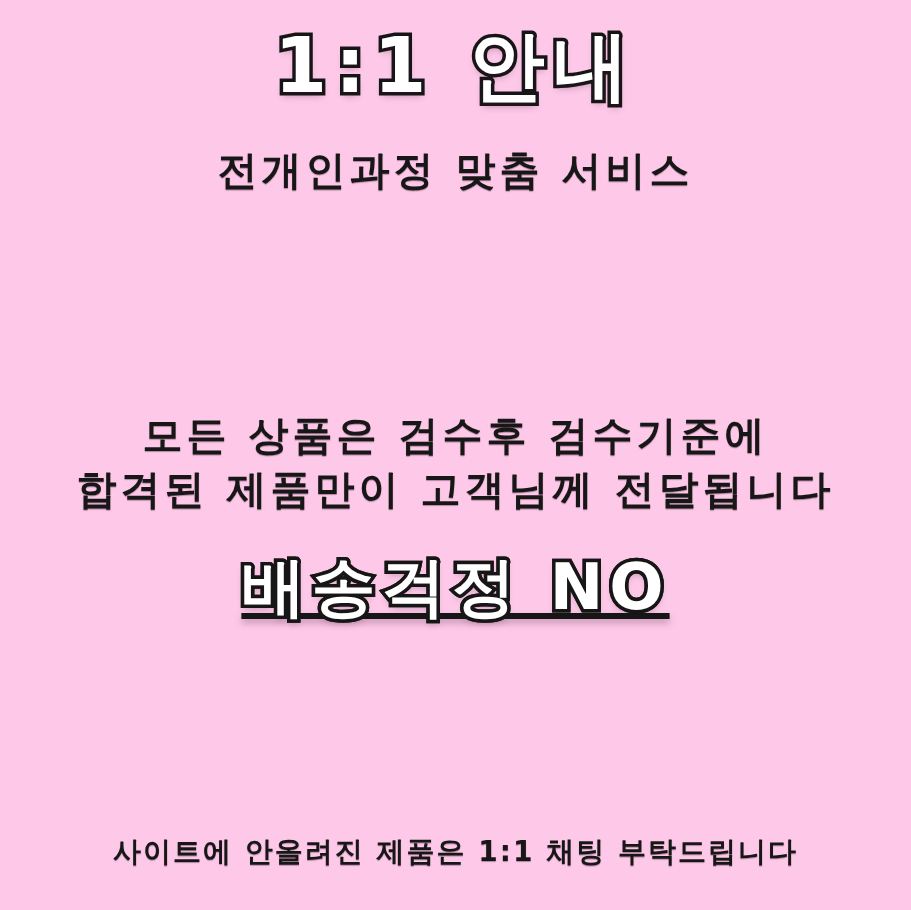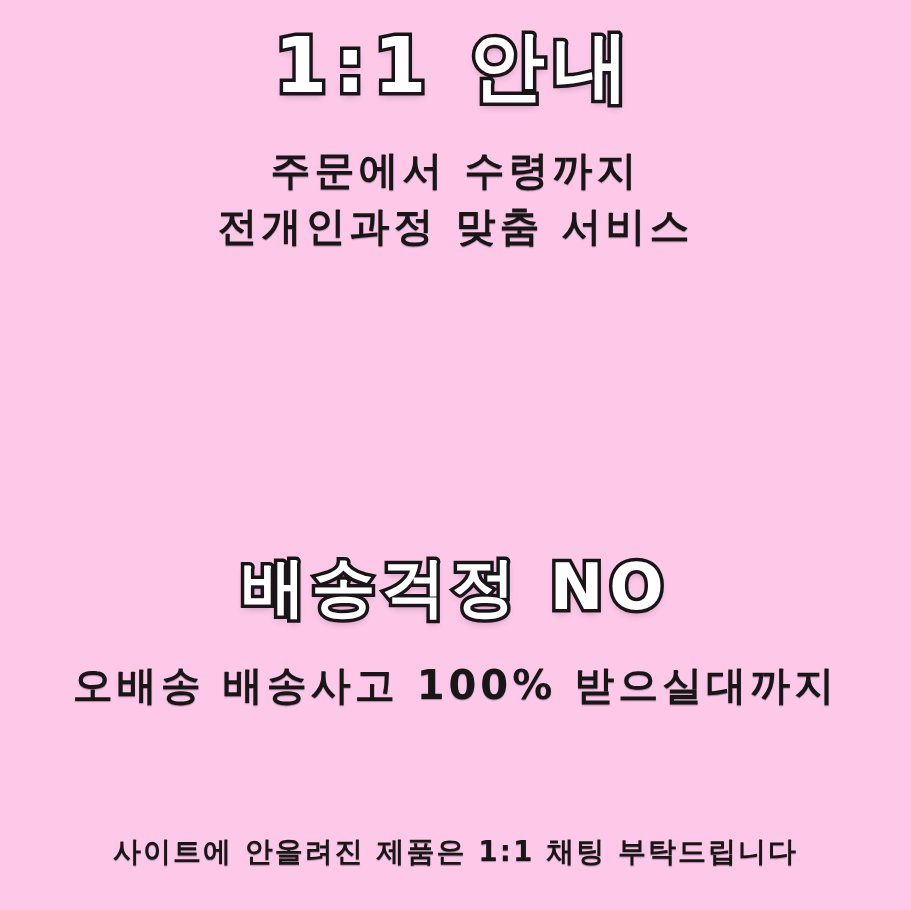--- a/index.html
+++ b/index.html
@@ -34,21 +34,21 @@
     font-size: 76px;
     line-height: 1.1;
     letter-spacing: 8px;
   }
   .heading {
     font-size: 64px;
     line-height: 1.1;
     letter-spacing: 6px;
   }
   .heading-defect { top: 288px; }
-  .heading-shipping { top: 552px; }
+  .heading-shipping { top: 552px; text-decoration: underline; }
   
   .ink {
     color: #171717;
     font-weight: bold;
     letter-spacing: 4px;
     text-shadow: 0 1px 1px rgba(40, 10, 30, 0.35);
   }
   .intro {
     top: 142px;
     font-size: 40px;
@@ -73,29 +73,29 @@
   .line { display: block; }
 </style>
 </head>
 <body>
 
 <div class="canvas">
 
   <div class="block title outlined">1:1 안내</div>
 
   <div class="block intro ink">
-    <span class="line">주문에서 수령까지</span>
     <span class="line">전개인과정 맞춤 서비스</span>
   </div>
 
 
   <div class="block body-defect ink">
+    <span class="line">모든 상품은 검수후 검수기준에</span>
+    <span class="line">합격된 제품만이 고객님께 전달됩니다</span>
   </div>
 
   <div class="block heading heading-shipping outlined">배송걱정 NO</div>
 
   <div class="block body-shipping ink">
-    <span class="line">오배송 배송사고 100% 받으실대까지</span>
   </div>
 
   <div class="block footer-note ink">사이트에 안올려진 제품은 1:1 채팅 부탁드립니다</div>
 
 </div>
 
 </body></html>

